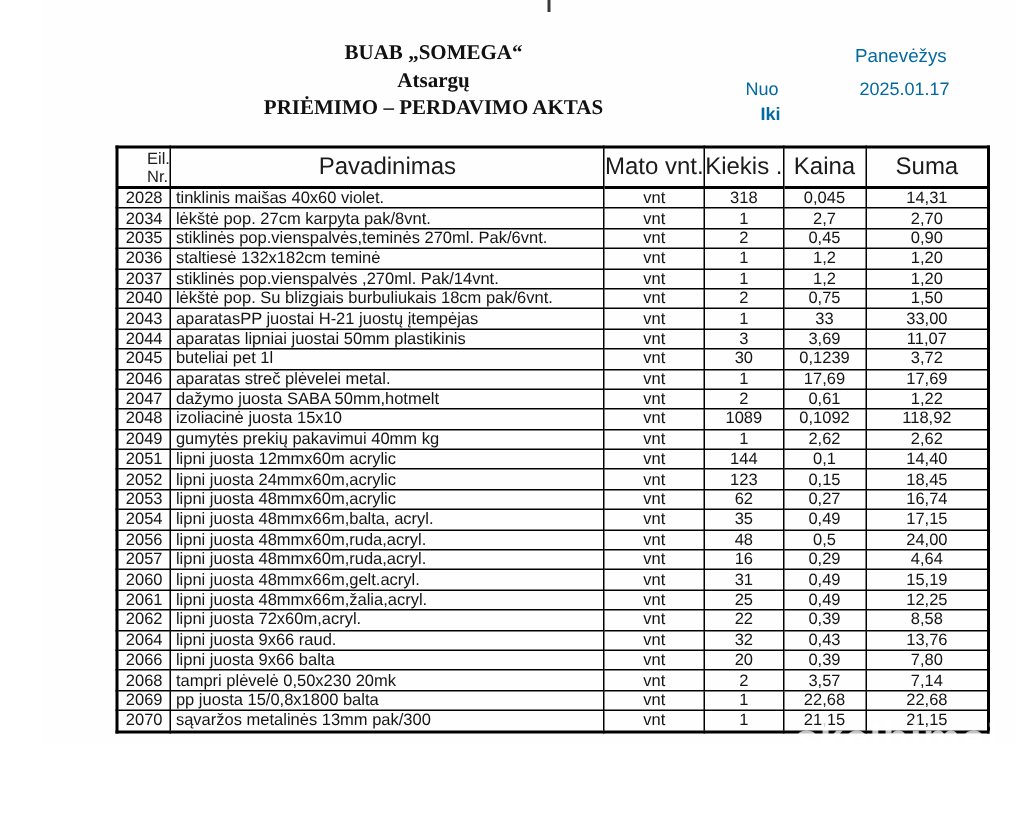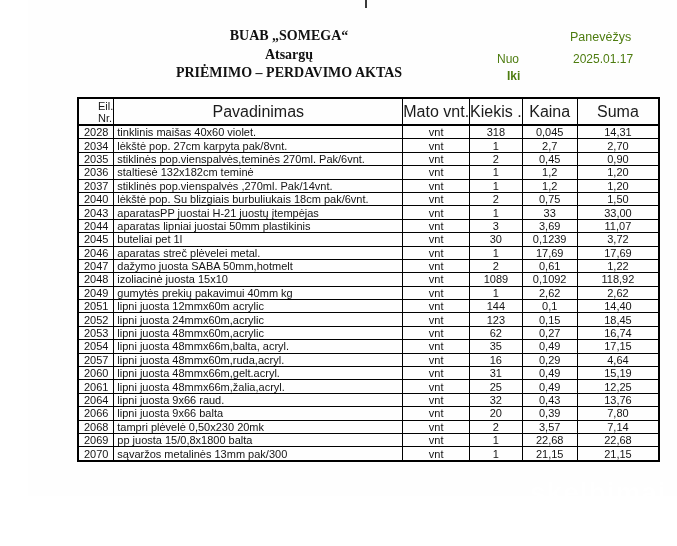--- a/index.html
+++ b/index.html
@@ -23,21 +23,21 @@
     position: absolute;
     top: 27px; left: 0;
     width: 522px;
     text-align: center;
     font-family: "Liberation Serif", serif;
     font-weight: bold;
     font-size: 14px;
     line-height: 18.5px;
     color: #111;
   }
-  .head-right { position: absolute; font-size: 12px; color: #4d7c0f; }
+  .head-right { position: absolute; font-size: 12px; color: #0369a1; }
   .city { left: 542px; top: 30px; font-size: 12.5px; }
   .from-label { left: 469px; top: 52px; }
   .from-value { left: 545px; top: 52px; }
   .to-label { left: 479px; top: 69px; font-weight: bold; }
 
   table.inv {
     position: absolute;
     top: 97px; left: 49px;
     border-collapse: collapse;
     table-layout: fixed;
@@ -265,20 +265,28 @@
         </tr>
         <tr>
           <td>2054</td>
           <td class="c-name">lipni juosta 48mmx66m,balta, acryl.</td>
           <td>vnt</td>
           <td>35</td>
           <td>0,49</td>
           <td>17,15</td>
         </tr>
         <tr>
+          <td>2056</td>
+          <td class="c-name">lipni juosta 48mmx60m,ruda,acryl.</td>
+          <td>vnt</td>
+          <td>48</td>
+          <td>0,5</td>
+          <td>24,00</td>
+        </tr>
+        <tr>
           <td>2057</td>
           <td class="c-name">lipni juosta 48mmx60m,ruda,acryl.</td>
           <td>vnt</td>
           <td>16</td>
           <td>0,29</td>
           <td>4,64</td>
         </tr>
         <tr>
           <td>2060</td>
           <td class="c-name">lipni juosta 48mmx66m,gelt.acryl.</td>
@@ -289,20 +297,28 @@
         </tr>
         <tr>
           <td>2061</td>
           <td class="c-name">lipni juosta 48mmx66m,žalia,acryl.</td>
           <td>vnt</td>
           <td>25</td>
           <td>0,49</td>
           <td>12,25</td>
         </tr>
         <tr>
+          <td>2062</td>
+          <td class="c-name">lipni juosta 72x60m,acryl.</td>
+          <td>vnt</td>
+          <td>22</td>
+          <td>0,39</td>
+          <td>8,58</td>
+        </tr>
+        <tr>
           <td>2064</td>
           <td class="c-name">lipni juosta 9x66 raud.</td>
           <td>vnt</td>
           <td>32</td>
           <td>0,43</td>
           <td>13,76</td>
         </tr>
         <tr>
           <td>2066</td>
           <td class="c-name">lipni juosta 9x66 balta</td>

